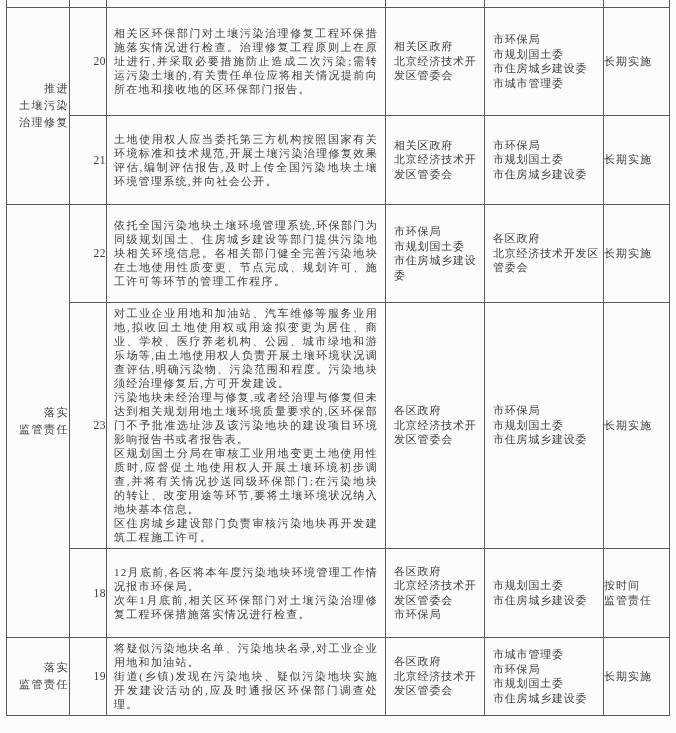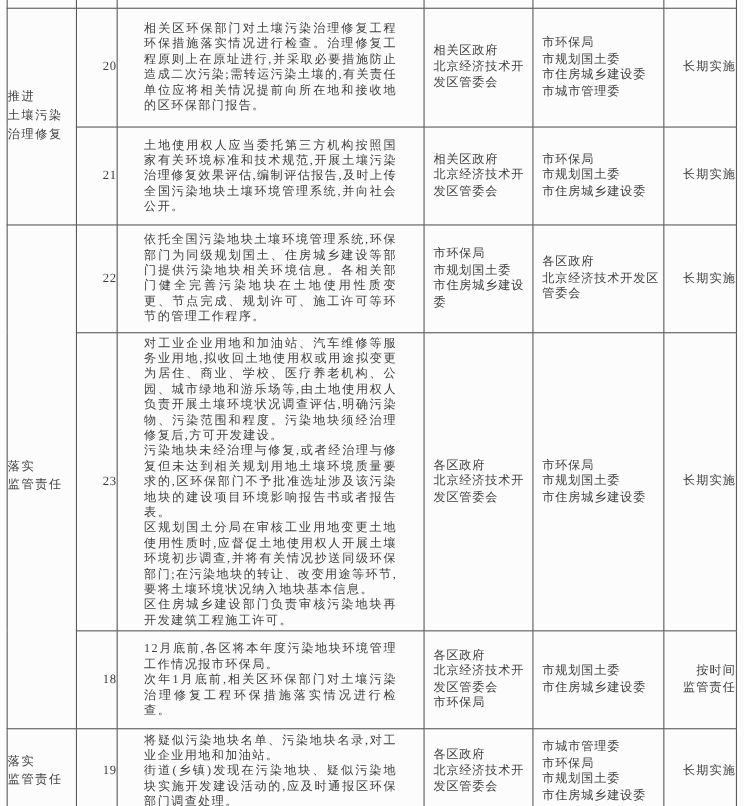--- a/index.html
+++ b/index.html
@@ -21,42 +21,42 @@
     vertical-align:middle;
     overflow:hidden;
   }
   col.c1{width:63px}
   col.c2{width:37px}
   col.c3{width:279px}
   col.c4{width:99px}
   col.c5{width:119px}
   col.c6{width:66px}
   td.cat{
-    text-align:left;
+    text-align:right;
     white-space:pre-line;
     font-size:11px;line-height:17px;letter-spacing:1.5px;
   }
   td.num{
     text-align:right;
     font-size:11.5px;letter-spacing:.5px;
   }
   td.task{
     font-size:11px;line-height:14px;letter-spacing:1.3px;
     text-align:justify;
     white-space:pre-line;
-    padding:2px 24px;
+    padding:2px 7px;
   }
   td.unit{
     font-size:11px;line-height:14.5px;letter-spacing:.8px;
     white-space:pre-line;
     text-align:left;
     padding:2px 3px 2px 8px;
   }
   td.time{
-    text-align:right;
+    text-align:left;
     font-size:11px;line-height:15px;letter-spacing:1px;
     white-space:pre-line;
   }
   tr.sliver-top{height:7px;}
   tr.sliver-top td{border-top:none;}
   tr.sliver-bottom{height:10px;}
   tr.sliver-bottom td{border:none;border-top:1px solid #5a5a5a;}
   tr.r20{height:108px;}
   tr.r21{height:89px;}
   tr.r22{height:98px;}

